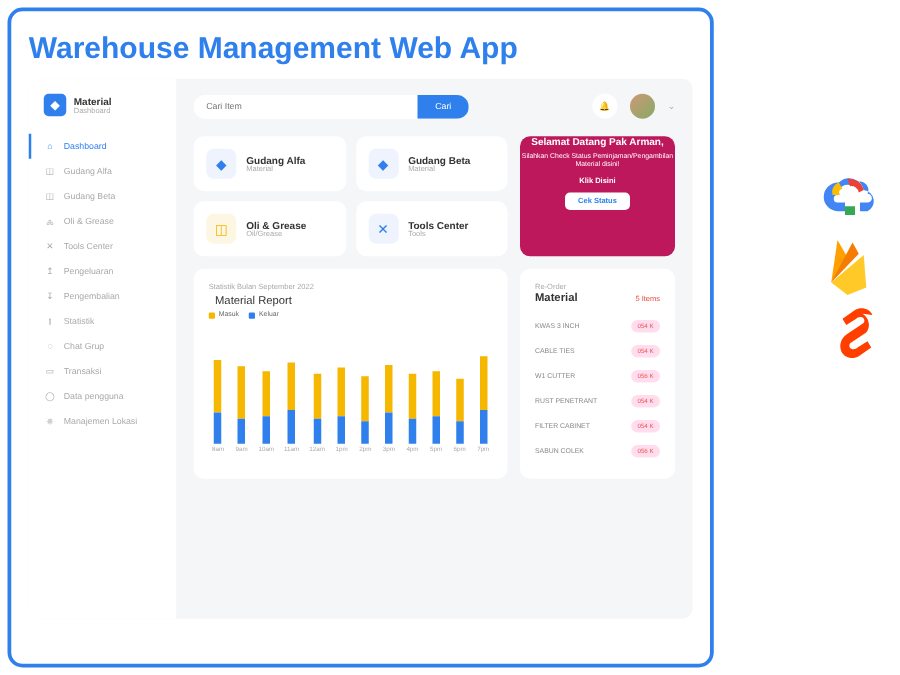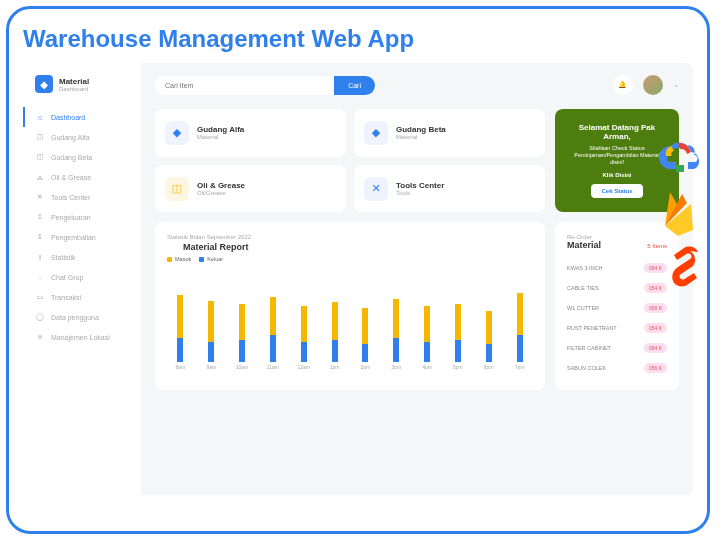--- a/index.html
+++ b/index.html
@@ -1,17 +1,17 @@
 <!DOCTYPE html>
 <html><head>
 <meta charset="utf-8">
 <style>
 *{box-sizing:border-box;margin:0;padding:0;font-family:-apple-system,BlinkMacSystemFont,'Segoe UI',sans-serif}
 body{background:#fff;width:720px;height:540px;overflow:hidden;position:relative}
-.frame{border:3px solid #2F80ED;border-radius:24px;width:704px;height:528px;margin:6px;padding:16px 14px}
+.frame{border:3px solid #2F80ED;border-radius:12px;width:565px;height:528px;margin:6px;padding:16px 14px}
 .title{color:#2F80ED;font-size:24px;font-weight:700;margin-bottom:10px}
 .app{background:#f5f6f8;border-radius:8px;height:432px;display:flex;font-size:7px;color:#666}
 .sidebar{width:118px;background:#fff;border-radius:8px 0 0 8px;padding:12px 0}
 .logo{display:flex;align-items:center;gap:6px;padding:0 12px 14px}
 .logo-ic{width:18px;height:18px;background:#2F80ED;border-radius:4px;display:flex;align-items:center;justify-content:center;color:#fff;font-size:10px}
 .logo-txt{font-weight:700;font-size:8px;color:#333}
 .logo-sub{font-size:6px;color:#aaa}
 .nav-item{display:flex;align-items:center;gap:6px;padding:5px 12px;color:#aaa;cursor:pointer}
 .nav-item.active{color:#2F80ED;border-left:2px solid #2F80ED;padding-left:10px}
 .nav-ic{width:10px;height:10px;display:flex;align-items:center;justify-content:center}
@@ -23,29 +23,29 @@
 .tb-right{margin-left:auto;display:flex;align-items:center;gap:10px}
 .bell{width:20px;height:20px;background:#fff;border-radius:50%;display:flex;align-items:center;justify-content:center;color:#aaa}
 .avatar{width:20px;height:20px;border-radius:50%;background:linear-gradient(135deg,#c97,#8a6);}
 .grid{display:flex;gap:10px}
 .tiles{display:grid;grid-template-columns:1fr 1fr;gap:8px;flex:1}
 .tile{background:#fff;border-radius:8px;padding:10px;display:flex;gap:8px;align-items:center}
 .tile-ic{width:24px;height:24px;border-radius:6px;background:#eef3fe;display:flex;align-items:center;justify-content:center;color:#2F80ED;font-size:11px}
 .tile-ic.y{background:#fdf6e3;color:#f5b700}
 .tile-t{font-weight:700;color:#333;font-size:8px}
 .tile-s{color:#aaa;font-size:6px}
-.welcome{width:124px;background:#4d7c0f;border-radius:8px;padding:14px;color:#fff;text-align:center}
+.welcome{width:124px;background:#be185d;border-radius:8px;padding:0;color:#fff;text-align:center}
 .welcome h4{font-size:8px;margin-bottom:4px}
 .welcome p{font-size:5.5px;margin-bottom:6px;line-height:1.3}
 .welcome .kb{font-size:6px;font-weight:700;margin-bottom:6px}
 .welcome button{background:#fff;color:#2F80ED;border:0;border-radius:4px;padding:4px 10px;font-size:6px;font-weight:600;cursor:pointer}
 .row2{display:flex;gap:10px;margin-top:10px}
 .report{flex:1;background:#fff;border-radius:8px;padding:12px}
 .report-sub{color:#aaa;font-size:6px}
-.report-t{font-weight:700;color:#333;font-size:9px;margin:2px 16px 4px}
+.report-t{font-weight:400;color:#333;font-size:9px;margin:2px 5px 4px}
 .legend{display:flex;gap:8px;font-size:5.5px;margin-bottom:8px}
 .legend span{display:flex;align-items:center;gap:3px}
 .dot{width:5px;height:5px;border-radius:1px}
 .chart{height:100px;display:flex;align-items:flex-end;gap:8px;padding:0 2px}
 .barcol{flex:1;display:flex;flex-direction:column;align-items:center;gap:2px}
 .bar{width:6px;display:flex;flex-direction:column}
 .bar .a{background:#f5b700}
 .bar .b{background:#2F80ED}
 .barl{font-size:5px;color:#aaa}
 .reorder{width:124px;background:#fff;border-radius:8px;padding:12px}

